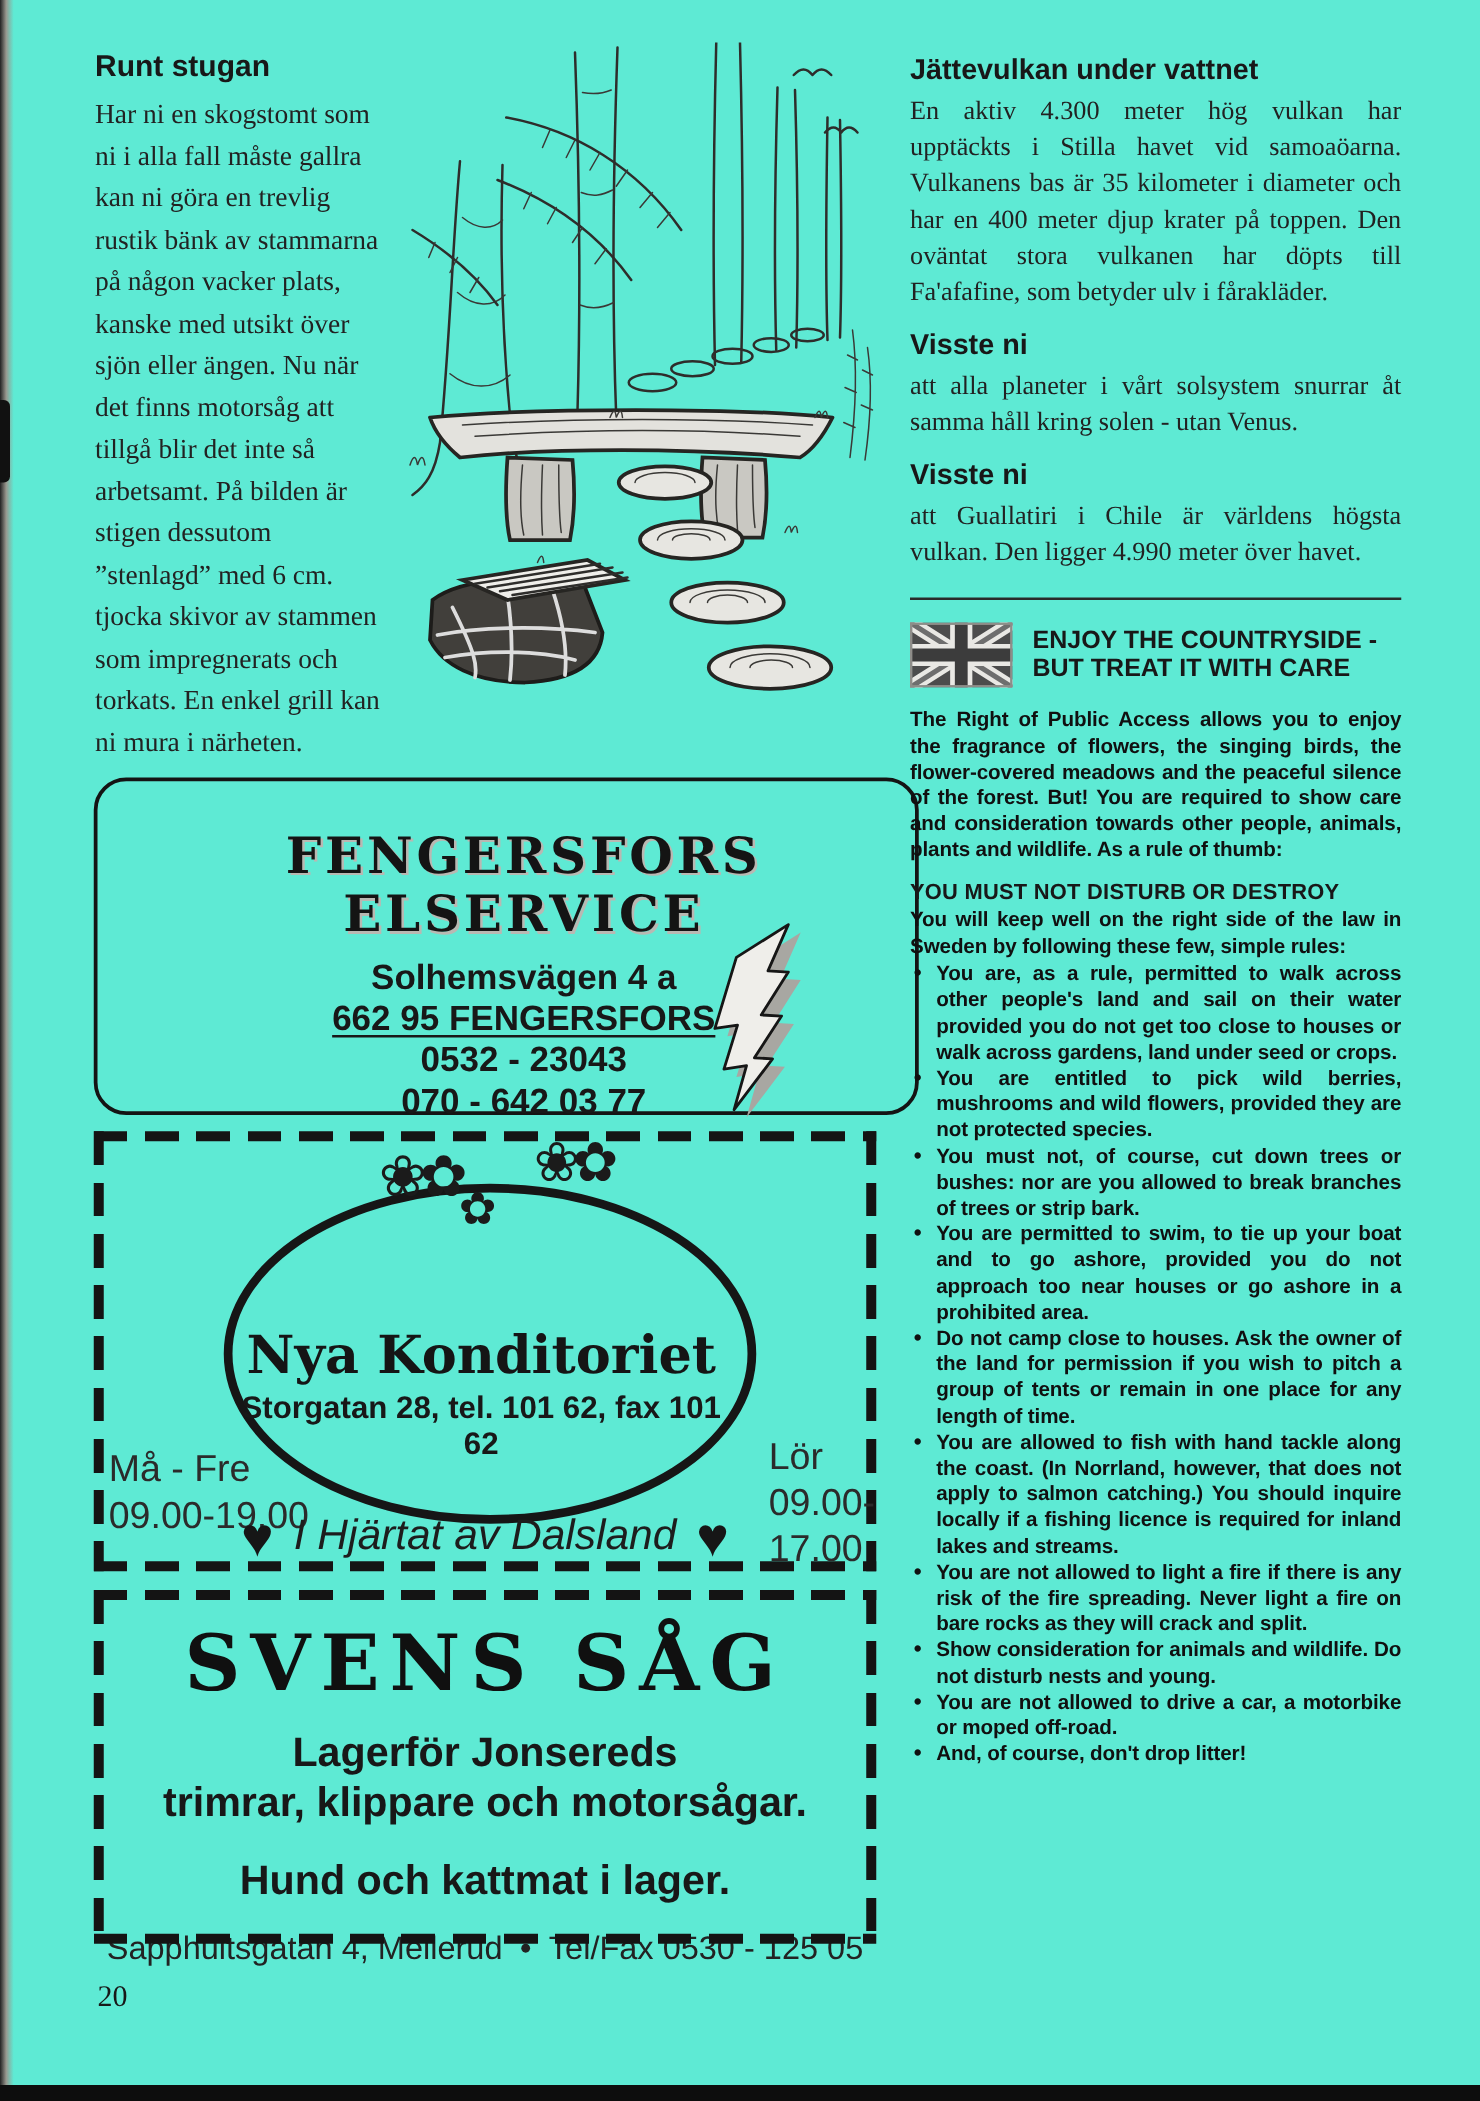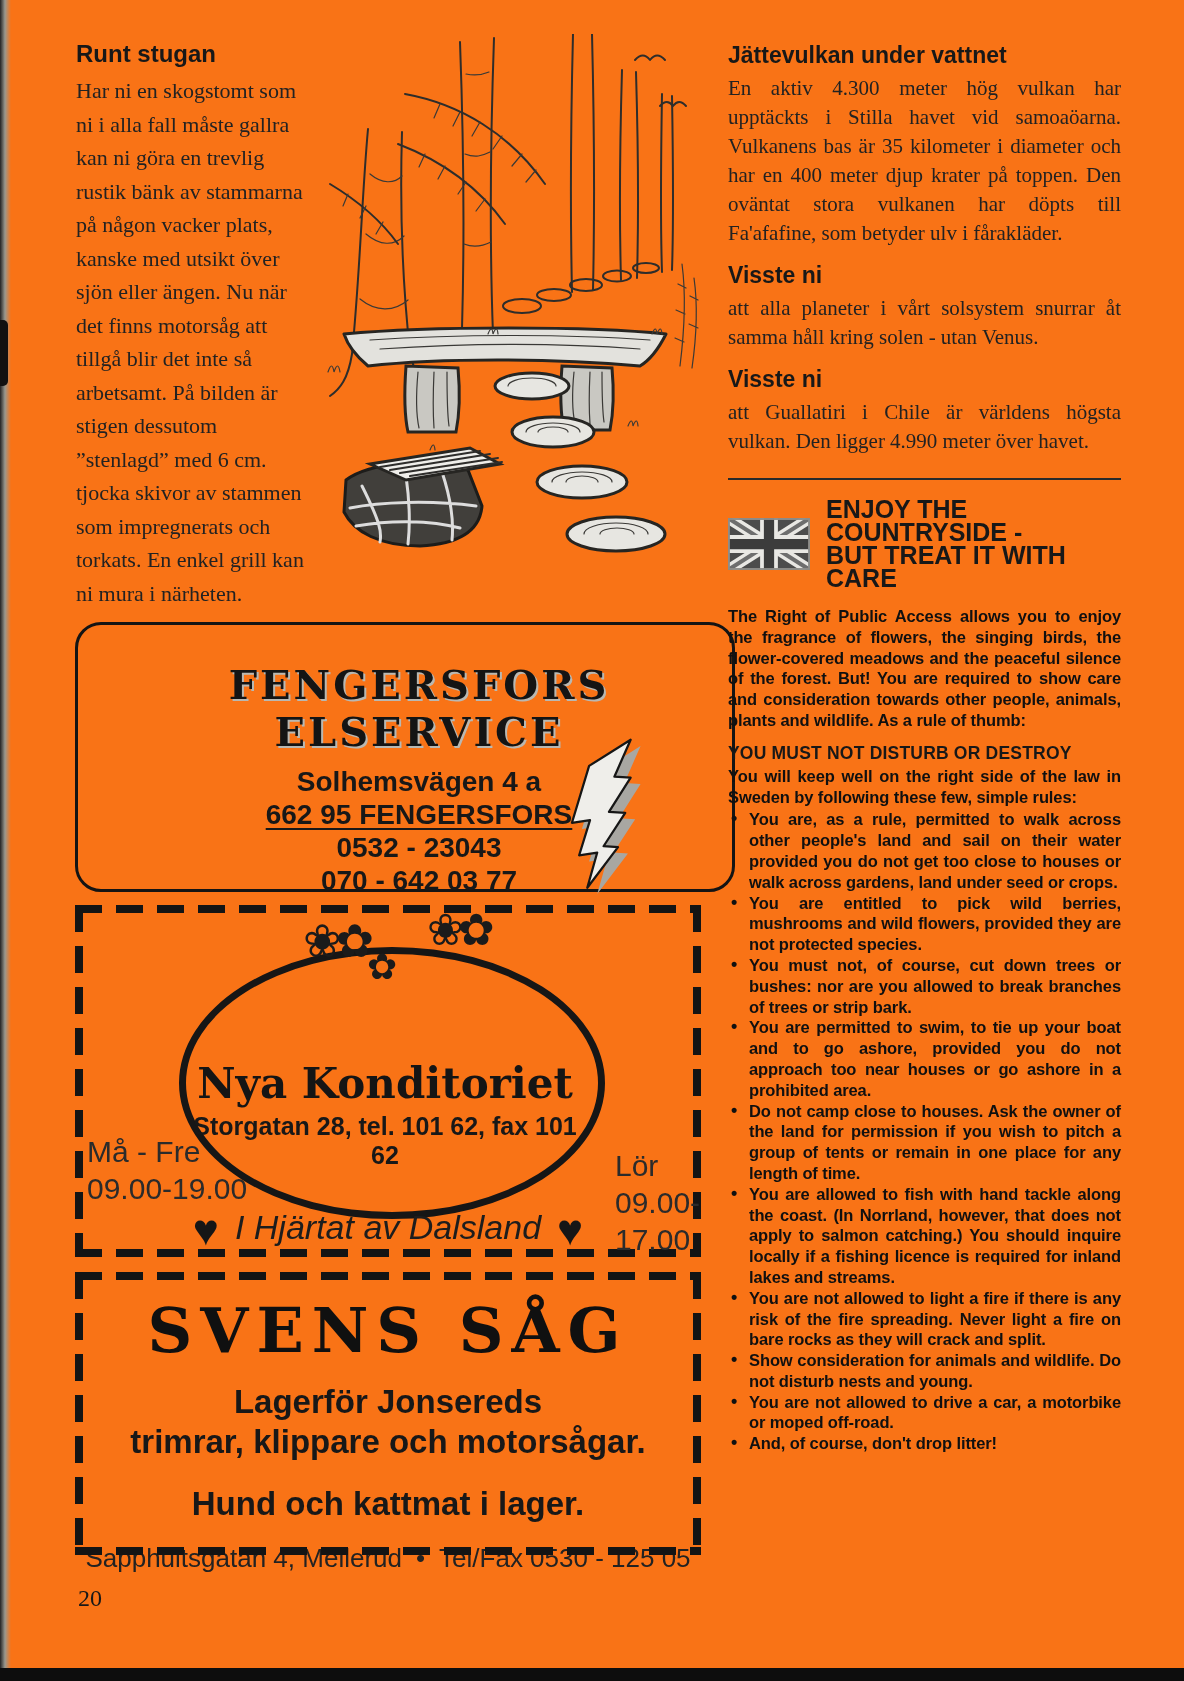--- a/index.html
+++ b/index.html
@@ -1,16 +1,16 @@
 <!DOCTYPE html>
 <html><head>
 <meta charset="utf-8">
 <style>
   html,body{margin:0;padding:0;background:#b9b8b4;}
-  .page{position:relative;width:1184px;height:1681px;background:#f97316;overflow:hidden;
+  .page{position:relative;width:1184px;height:1681px;background:#5eead4;overflow:hidden;
         font-family:"Liberation Serif",serif;color:#181818;}
   .page::before{content:"";position:absolute;left:0;top:0;width:11px;height:100%;
         background:linear-gradient(90deg,#232323,#99988f 45%,rgba(233,232,228,0));z-index:5;pointer-events:none;}
   .edge-mark{position:absolute;left:0;top:320px;width:8px;height:66px;background:#111;border-radius:0 5px 5px 0;z-index:6;}
   .bottom-bar{position:absolute;left:0;bottom:0;width:100%;height:13px;background:#0d0d0d;z-index:6;}
 
   
   .article{position:absolute;left:76px;top:40px;width:632px;}
   .article h1{font-family:"Liberation Sans",sans-serif;font-size:24px;margin:0 0 6px 0;}
   .illustration{float:right;width:398px;height:520px;margin:-6px 0 4px 6px;}
@@ -37,21 +37,21 @@
   .oval{position:absolute;left:104px;top:42px;width:412px;height:258px;border:7px solid #161616;border-radius:50%;}
   .flower{position:absolute;color:#1b1b1b;letter-spacing:-6px;line-height:1;z-index:2;}
   .f1{left:228px;top:14px;font-size:46px;}
   .f2{left:292px;top:44px;font-size:36px;}
   .f3{left:352px;top:4px;font-size:44px;}
   .kond-inner{position:absolute;left:104px;top:42px;width:412px;text-align:center;z-index:1;}
   .kond-name{font-family:"DejaVu Serif",serif;font-weight:bold;font-size:42px;letter-spacing:0px;margin-top:112px;color:#151515;}
   .kond-addr{font-family:"Liberation Sans",sans-serif;font-weight:bold;font-size:25px;margin-top:4px;}
   .kond-town{font-family:"DejaVu Serif",serif;font-weight:bold;font-size:40px;margin-top:14px;color:#151515;}
   .hours{position:absolute;font-family:"Liberation Sans",sans-serif;font-size:30px;color:#2b2b2b;line-height:37px;}
-  .hours-left{left:12px;top:228px;}
+  .hours-left{left:12px;top:252px;}
   .hours-right{left:540px;top:242px;}
   .tagline{position:absolute;left:0;width:100%;top:300px;text-align:center;}
   .heart{font-size:44px;vertical-align:-6px;color:#161616;padding:0 16px;}
   .tag-text{font-family:"Liberation Sans",sans-serif;font-style:italic;font-size:34px;color:#1d1d1d;}
 
   .box-svens{top:1272px;height:283px;text-align:center;}
   .svens-name{font-family:"DejaVu Serif",serif;font-weight:bold;font-size:62px;letter-spacing:8px;margin-top:22px;color:#101010;}
   .svens-l1{font-family:"Liberation Sans",sans-serif;font-weight:bold;font-size:33px;margin-top:16px;}
   .svens-l2{font-family:"Liberation Sans",sans-serif;font-weight:bold;font-size:33px;margin-top:2px;}
   .svens-l3{font-family:"Liberation Sans",sans-serif;font-weight:bold;font-size:33px;margin-top:24px;}
@@ -61,21 +61,21 @@
   .pagenum{position:absolute;left:78px;top:1585px;font-size:24px;}
 
   
   .rcol{position:absolute;left:728px;top:42px;width:393px;}
   .rcol h2{font-family:"Liberation Sans",sans-serif;font-size:23px;margin:14px 0 5px 0;}
   .rcol h2.first{margin-top:0;}
   .rcol p.serif{font-size:21px;line-height:29px;text-align:justify;margin:0;color:#222;}
   .rule{border:none;border-top:2px solid #2a2a2a;margin:22px 0 18px 0;}
   .flag-row{display:flex;align-items:center;gap:16px;margin:4px 0 16px 0;}
   .flag{width:82px;height:52px;flex:0 0 auto;}
-  .flag-title{font-family:"Liberation Sans",sans-serif;font-weight:bold;font-size:25px;line-height:23px;}
+  .flag-title{font-family:"Liberation Sans",sans-serif;font-weight:bold;font-size:20px;line-height:23px;}
   .bold-sans{font-family:"Liberation Sans",sans-serif;font-weight:bold;font-size:16.5px;line-height:20.8px;
         text-align:justify;letter-spacing:-0.1px;margin:0 0 10px 0;color:#101010;}
   .rcol h3{font-family:"Liberation Sans",sans-serif;font-size:17.5px;margin:12px 0 2px 0;letter-spacing:0.2px;}
   ul.rules{list-style:none;margin:2px 0 0 0;padding:0;}
   ul.rules li{position:relative;padding-left:21px;font-family:"Liberation Sans",sans-serif;font-weight:bold;
         font-size:16.5px;line-height:20.8px;text-align:justify;letter-spacing:-0.1px;color:#101010;}
   ul.rules li::before{content:"\2022";position:absolute;left:3px;top:-1px;font-size:18px;}
   .sketch{stroke:#2e2d2b;fill:none;stroke-width:2;stroke-linecap:round;stroke-linejoin:round;}
   .sketch-thin{stroke:#3a3936;fill:none;stroke-width:1.2;stroke-linecap:round;}
 </style>

